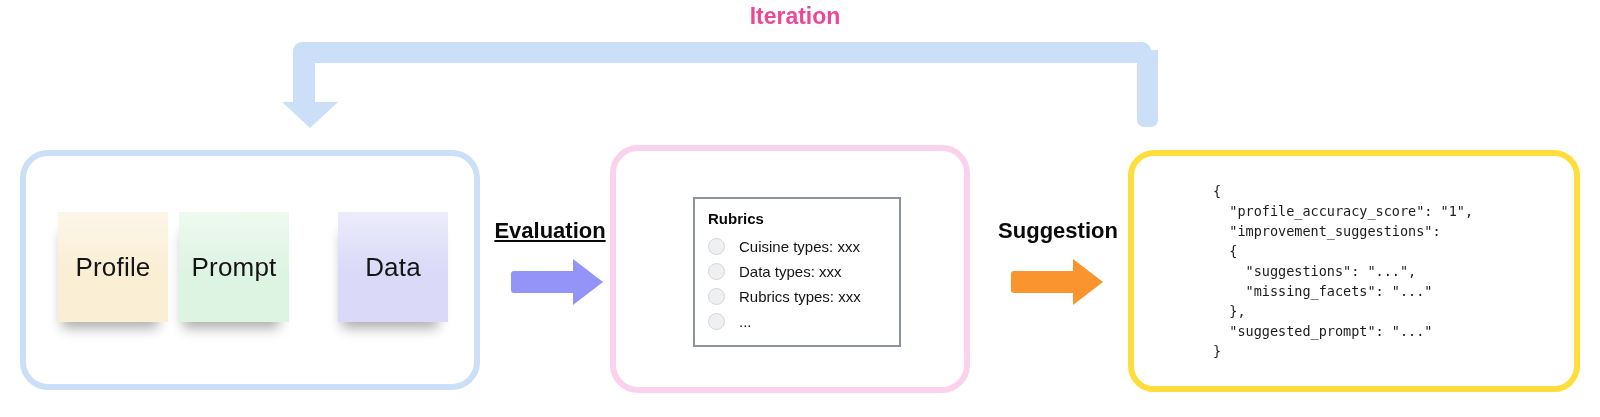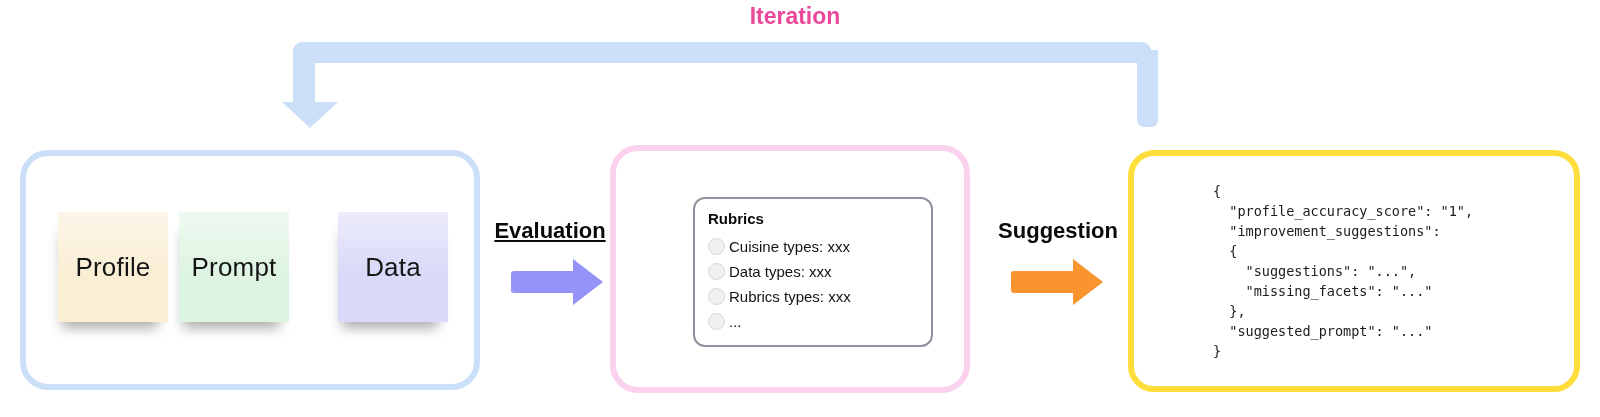--- a/index.html
+++ b/index.html
@@ -56,27 +56,27 @@
   .evaluation-label { left: 470px; width: 160px; text-decoration: underline; }
   .suggestion-label { left: 978px; width: 160px; }
   .flow-arrow { top: 259px; width: 92px; height: 46px; }
   .evaluation-arrow { left: 511px; color: var(--evaluation-arrow); }
   .suggestion-arrow { left: 1011px; color: var(--suggestion-arrow); }
 
   
   .llm-title { left: 610px; top: 156px; width: 360px; text-align: center;
                font-size: 17px; font-weight: 700; color: #0a0a0a; }
   .rubrics-panel {
-    left: 693px; top: 197px; width: 240px; height: 150px;
-    border: 2px solid var(--panel-border); border-radius: 12px;
+    left: 693px; top: 197px; width: 208px; height: 150px;
+    border: 2px solid var(--panel-border); border-radius: 0;
     background: #fff; box-sizing: border-box;
     padding: 11px 0 0 13px;
   }
   .rubrics-heading { font-size: 15px; font-weight: 700; margin-bottom: 7px; color: #0a0a0a; }
-  .rubric-row { display: flex; align-items: center; gap: 4px; height: 25px; }
+  .rubric-row { display: flex; align-items: center; gap: 14px; height: 25px; }
   .radio {
     width: 17px; height: 17px; border-radius: 50%;
     background: var(--radio-fill);
     border: 1px solid var(--radio-border);
     box-sizing: border-box; flex: 0 0 auto;
   }
   .rubric-text { font-size: 15px; color: #141414; }
 
   
   .json-code {

